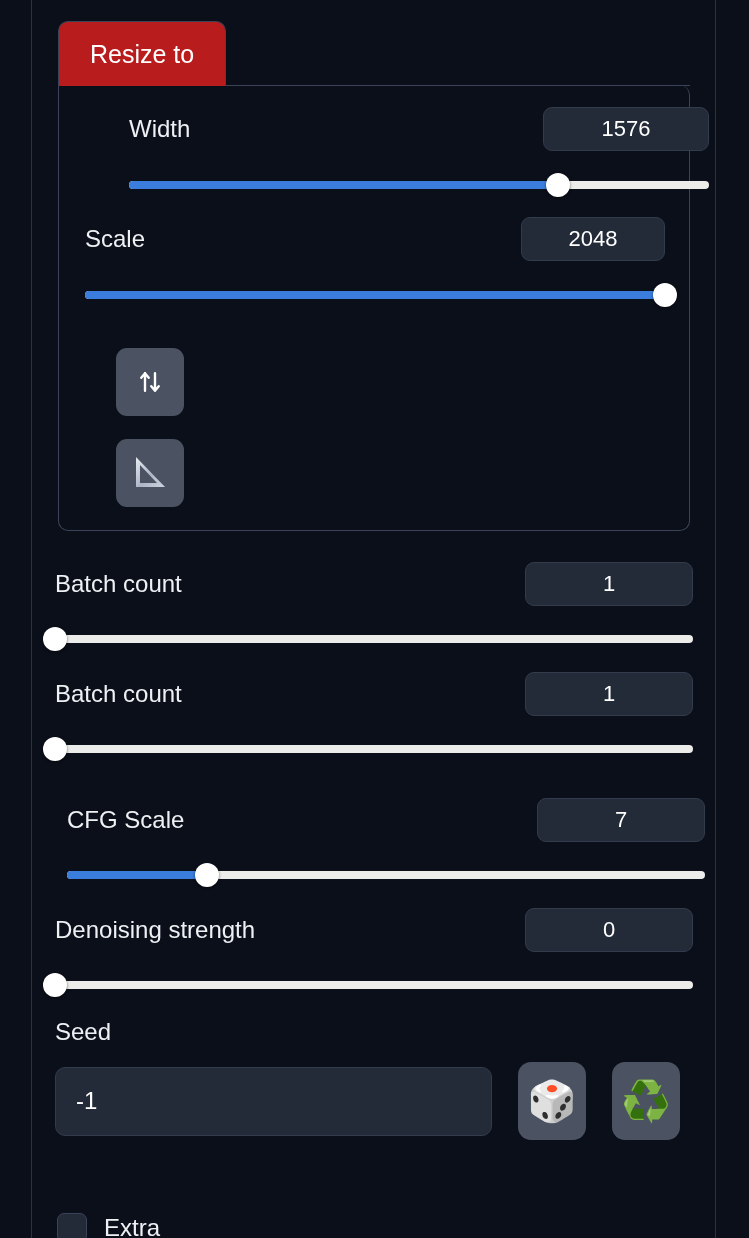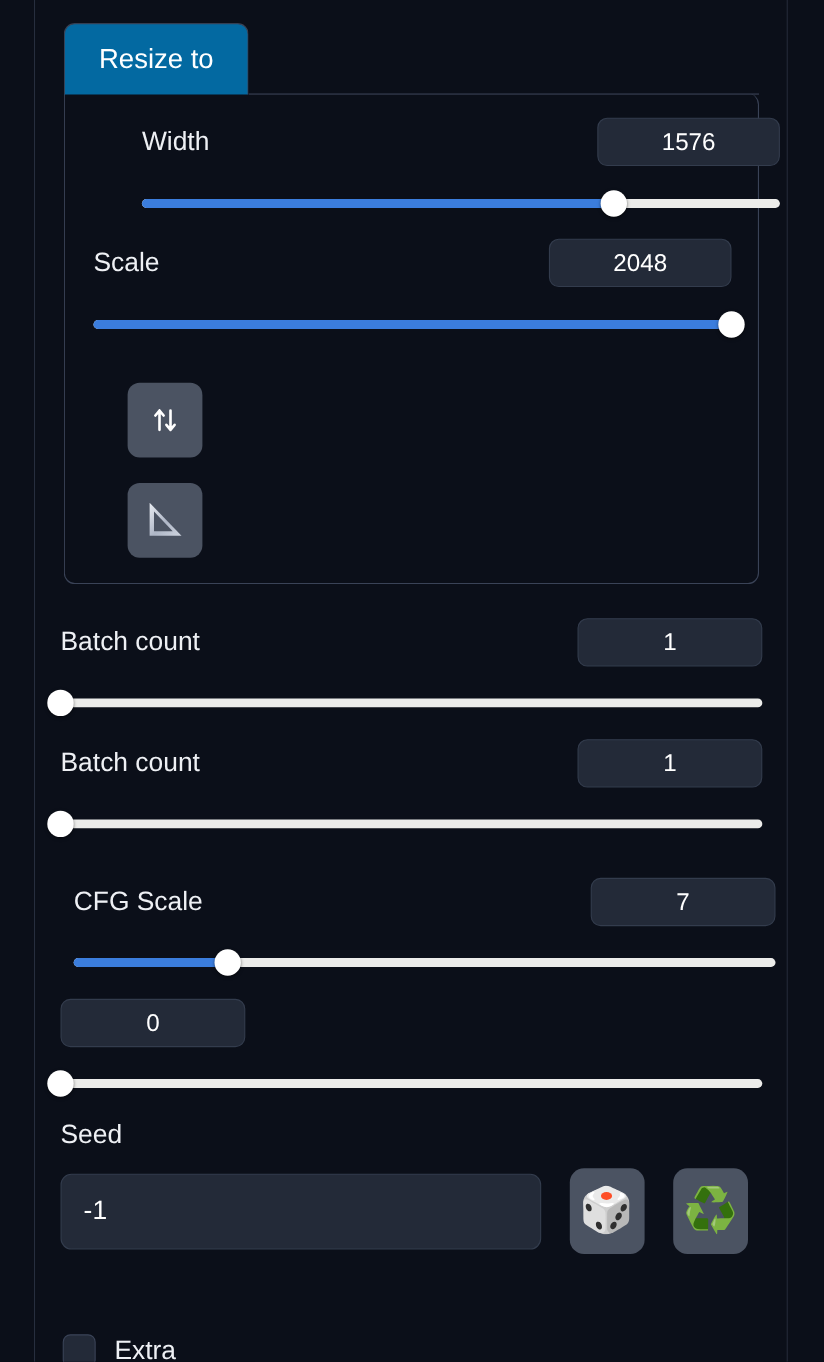--- a/index.html
+++ b/index.html
@@ -58,21 +58,21 @@
     background: transparent;
     border: 0;
     color: #8b93a6;
     font-family: "Liberation Sans", sans-serif;
   }
   .tab.active {
     color: #ffffff;
     border: 1px solid #3a4357;
     border-bottom: none;
     border-radius: 10px 10px 0 0;
-    background: #0369a1;
+    background: #b91c1c;
     position: relative;
     z-index: 3;
   }
   .tab.inactive {
     border-bottom: 1px solid #3a4357;
   }
   .tab-fill {
     flex: 1;
     border-bottom: 1px solid #3a4357;
   }
@@ -232,21 +232,21 @@
       <div class="slider" style="margin-top:23px;">
         <div class="track"></div>
         <div class="fill" id="fill-width" style="width: 74%;"></div>
         <div class="thumb" id="thumb-width" style="left: 74%;"></div>
       </div>
     </div>
 
     <div class="field" style="left:26px; top:132px; width:580px;">
       <div class="field-head">
         <span class="field-label">Scale</span>
-        <span class="numbox" style="width:166px; height:44px;">2048</span>
+        <span class="numbox" style="width:144px; height:44px;">2048</span>
       </div>
       <div class="slider" style="margin-top:23px;">
         <div class="track"></div>
         <div class="fill" id="fill-height" style="width: 100%;"></div>
         <div class="thumb" id="thumb-height" style="left: 100%;"></div>
       </div>
     </div>
 
     <button class="iconbtn sq" style="position:absolute; left:57px; top:263px;">
       <svg width="30" height="30" viewBox="0 0 24 24" fill="none" stroke="#ffffff" stroke-width="1.9" stroke-linecap="round" stroke-linejoin="round">
@@ -301,20 +301,21 @@
     </div>
     <div class="slider" style="margin-top:22px;">
       <div class="track"></div>
       <div class="fill" id="fill-cfg" style="width: 22%;"></div>
       <div class="thumb" id="thumb-cfg" style="left: 22%;"></div>
     </div>
   </div>
 
   <div class="field" style="left:23px; top:908px; width:638px;">
     <div class="field-head">
+      <span class="field-label">Denoising strength</span>
       <span class="numbox" style="width:168px; height:44px;">0</span>
     </div>
     <div class="slider" style="margin-top:22px;">
       <div class="track"></div>
 
       <div class="thumb" id="thumb-denoise" style="left: 0%;"></div>
     </div>
   </div>
 
   <div class="field" style="left:23px; top:1018px; width:638px;">

